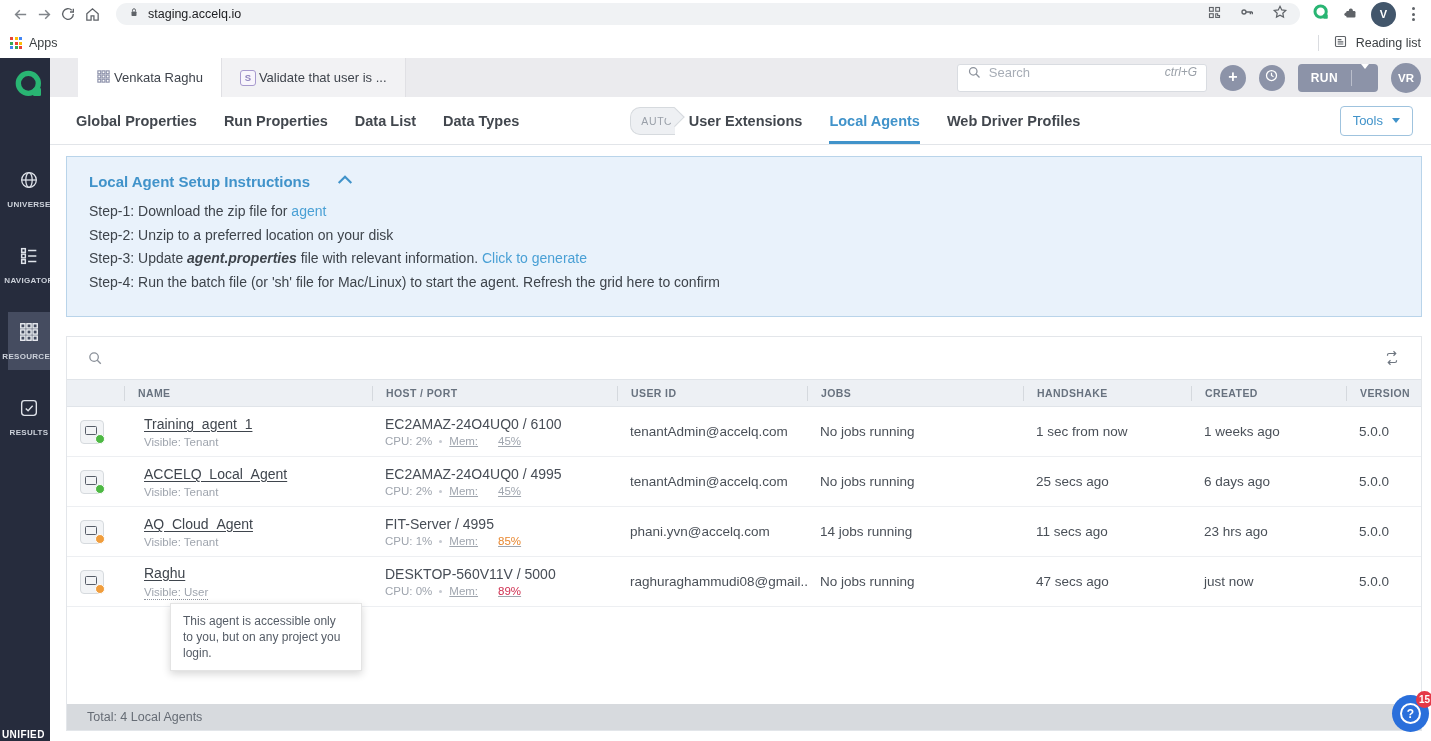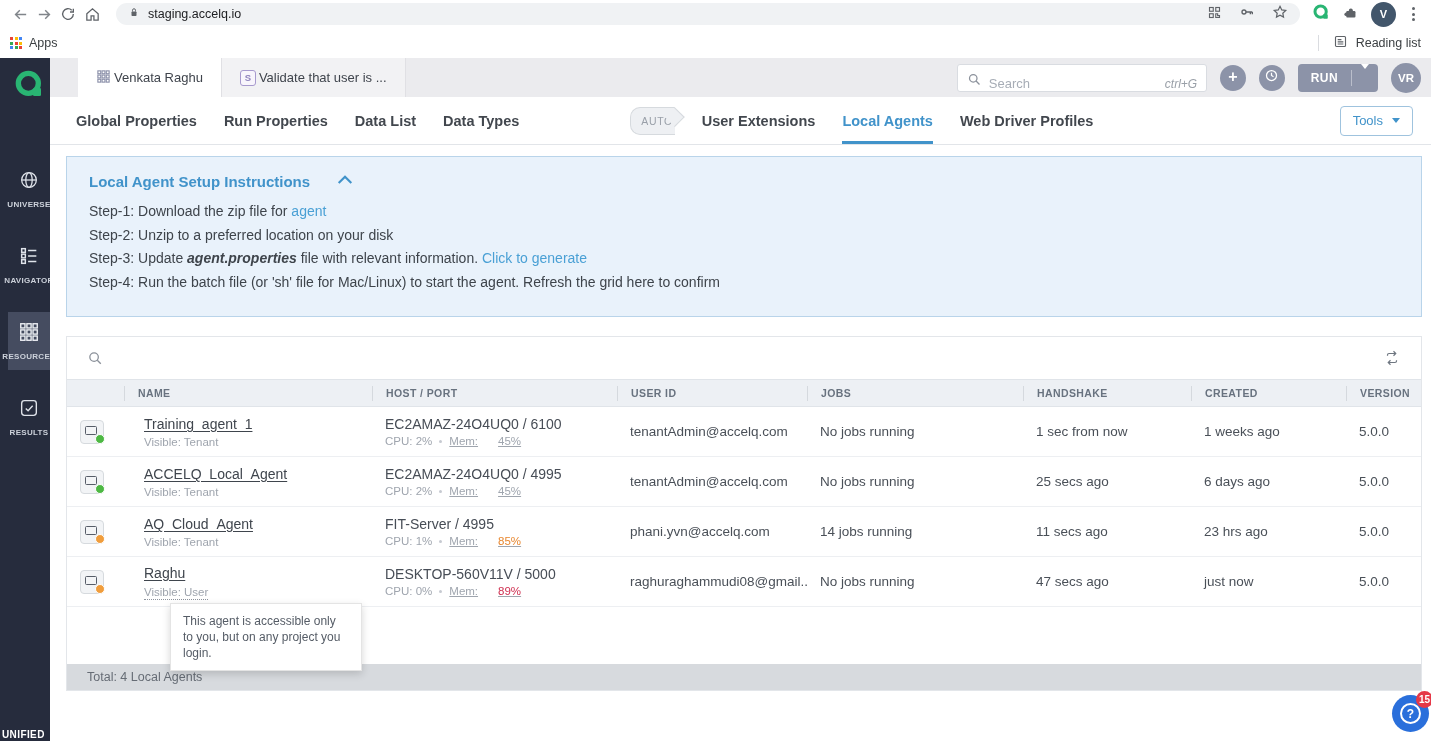--- a/index.html
+++ b/index.html
@@ -35,52 +35,52 @@
   .sb-item .lbl { font-size:8px; font-weight:bold; color:#ccd1da; letter-spacing:.3px; }
   .sb-unified { position:absolute; bottom:1px; left:0; width:100%; text-align:left; padding-left:2px; font-size:10px; font-weight:bold; color:#fff; letter-spacing:.4px; }
   .content { flex:1; display:flex; flex-direction:column; min-width:0; }
   
   .tabstrip { height:39px; background:#ebebee; display:flex; align-items:stretch; padding-left:28px; }
   .app-tab { display:flex; align-items:center; gap:3px; padding:0 18px; font-size:13px; color:#3f444c; cursor:pointer; white-space:nowrap; }
   .app-tab.active { background:#fff; }
   .app-tab.inactive { background:#f2f2f4; border-left:1px solid #e0e0e4; border-right:1px solid #e0e0e4; }
   .s-icon { width:16px; height:16px; border:1px solid #a79ace; border-radius:3px; background:#f8f5fc; color:#8f83bd; font-size:9.5px; font-weight:bold; display:flex; align-items:center; justify-content:center; }
   .strip-right { margin-left:auto; display:flex; align-items:center; gap:13px; padding-right:10px; }
-  .search-box { position:relative; width:250px; height:28px; background:#fff; border:1px solid #d9dce1; border-radius:3px; display:flex; align-items:flex-end; padding:0 9px; }
+  .search-box { position:relative; width:250px; height:28px; background:#fff; border:1px solid #d9dce1; border-radius:3px; display:flex; align-items:flex-start; padding:0 9px; }
   .search-box input { border:none; outline:none; flex:1; margin-left:7px; font-size:13px; color:#333; font-family:"Liberation Sans",sans-serif; background:transparent; }
   .search-box input::placeholder { color:#a7adb6; }
   .search-shortcut { font-style:italic; font-size:12px; color:#9aa0a8; }
   .circle-btn { width:26px; height:26px; border-radius:50%; background:#8c93a8; color:#fff; display:flex; align-items:center; justify-content:center; cursor:pointer; flex:0 0 auto; }
   .plus-glyph { font-size:16px; font-weight:bold; line-height:1; margin-top:-1px; }
   .run-btn { height:28px; background:#8c93a8; border-radius:4px; display:flex; align-items:center; cursor:pointer; }
   .run-btn .run-label { padding:0 13px; color:#fff; font-size:12px; font-weight:bold; letter-spacing:.4px; }
   .run-btn .run-sep { width:1px; height:16px; background:rgba(255,255,255,.4); }
   .run-btn .run-caret { padding:0 9px; }
   .caret-down { width:0; height:0; border-left:4px solid transparent; border-right:4px solid transparent; border-top:5px solid #fff; }
   .vr-avatar { width:30px; height:30px; border-radius:50%; background:#8c93a8; color:#fff; font-size:11.5px; font-weight:bold; display:flex; align-items:center; justify-content:center; cursor:pointer; }
   
   .navrow { height:48px; background:#fff; border-bottom:1px solid #e2e5e9; display:flex; align-items:center; padding:0 18px 0 26px; }
   .nav-item { font-size:14.5px; font-weight:bold; color:#42474e; height:100%; display:flex; align-items:center; position:relative; cursor:pointer; margin-right:27px; white-space:nowrap; }
   .nav-item.active { color:#4193ca; }
   .nav-item.active::after { content:""; position:absolute; left:0; right:0; bottom:0; height:3px; background:#4193ca; }
-  .auto-badge { position:relative; margin-left:84px; margin-right:27px; height:28px; display:flex; align-items:center; background:#eef0f3; border:1px solid #d6dade; border-right:none; border-radius:10px 0 0 10px; padding:0 2px 0 10px; font-size:10.5px; color:#9aa0a9; letter-spacing:.6px; }
+  .auto-badge { position:relative; margin-left:84px; margin-right:14px; height:28px; display:flex; align-items:center; background:#eef0f3; border:1px solid #d6dade; border-right:none; border-radius:10px 0 0 10px; padding:0 2px 0 10px; font-size:10.5px; color:#9aa0a9; letter-spacing:.6px; }
   .auto-badge::after { content:""; position:absolute; right:-7px; top:2.2px; width:12.5px; height:12.5px; background:#eef0f3; border-top:1px solid #d6dade; border-right:1px solid #d6dade; transform:rotate(45deg); }
   .tools-btn { margin-left:auto; height:30px; border:1px solid #9fc3de; border-radius:4px; background:#fff; color:#4193ca; font-size:13px; display:flex; align-items:center; gap:9px; padding:0 12px; cursor:pointer; }
   .tools-btn .caret-down { border-top-color:#4193ca; }
   
   .main { flex:1; background:#fff; padding:11px 9px 0 16px; position:relative; }
   .instructions { background:#e9f2fb; border:1px solid #b9d4ea; padding:15px 22px 22px; margin-bottom:19px; }
   .instr-title-row { display:flex; align-items:center; gap:26px; }
   .instr-title { font-size:15px; font-weight:bold; color:#4193ca; }
   .instr-steps { margin-top:10px; }
   .instr-step { font-size:14px; color:#3e444b; line-height:23.5px; }
   .ilink { color:#4aa0d5; cursor:pointer; }
   .ifile { font-weight:bold; font-style:italic; }
   
-  .card { border:1px solid #e3e6ea; height:355px; display:flex; flex-direction:column; background:#fff; }
+  .card { border:1px solid #e3e6ea; height:395px; display:flex; flex-direction:column; background:#fff; }
   .card-toolbar { height:42px; display:flex; align-items:center; padding:0 20px; }
   .toolbar-spacer { flex:1; }
   .ic-btn { cursor:pointer; display:flex; align-items:center; }
   .tgrid { display:grid; grid-template-columns:57px 248px 245px 190px 216px 168px 155px 1fr; align-items:center; }
   .thead { background:#edf0f4; height:28px; border-top:1px solid #e0e4e9; border-bottom:1px solid #e0e4e9; }
   .th { font-size:10.5px; font-weight:bold; color:#68727f; letter-spacing:.4px; border-left:1px solid #d5d9de; padding-left:13px; height:15px; line-height:15px; white-space:nowrap; }
   .tr { height:50px; border-bottom:1px solid #edeff2; background:#fff; }
   .cell-icon { padding-left:13px; }
   .agent-icon { position:relative; width:24px; height:24px; background:#f2f4f6; border:1px solid #d6dade; border-radius:4px; display:block; }
   .agent-icon .mon { position:absolute; left:4px; top:5px; width:12px; height:9px; border:1.5px solid #565d68; border-radius:1.5px; }

